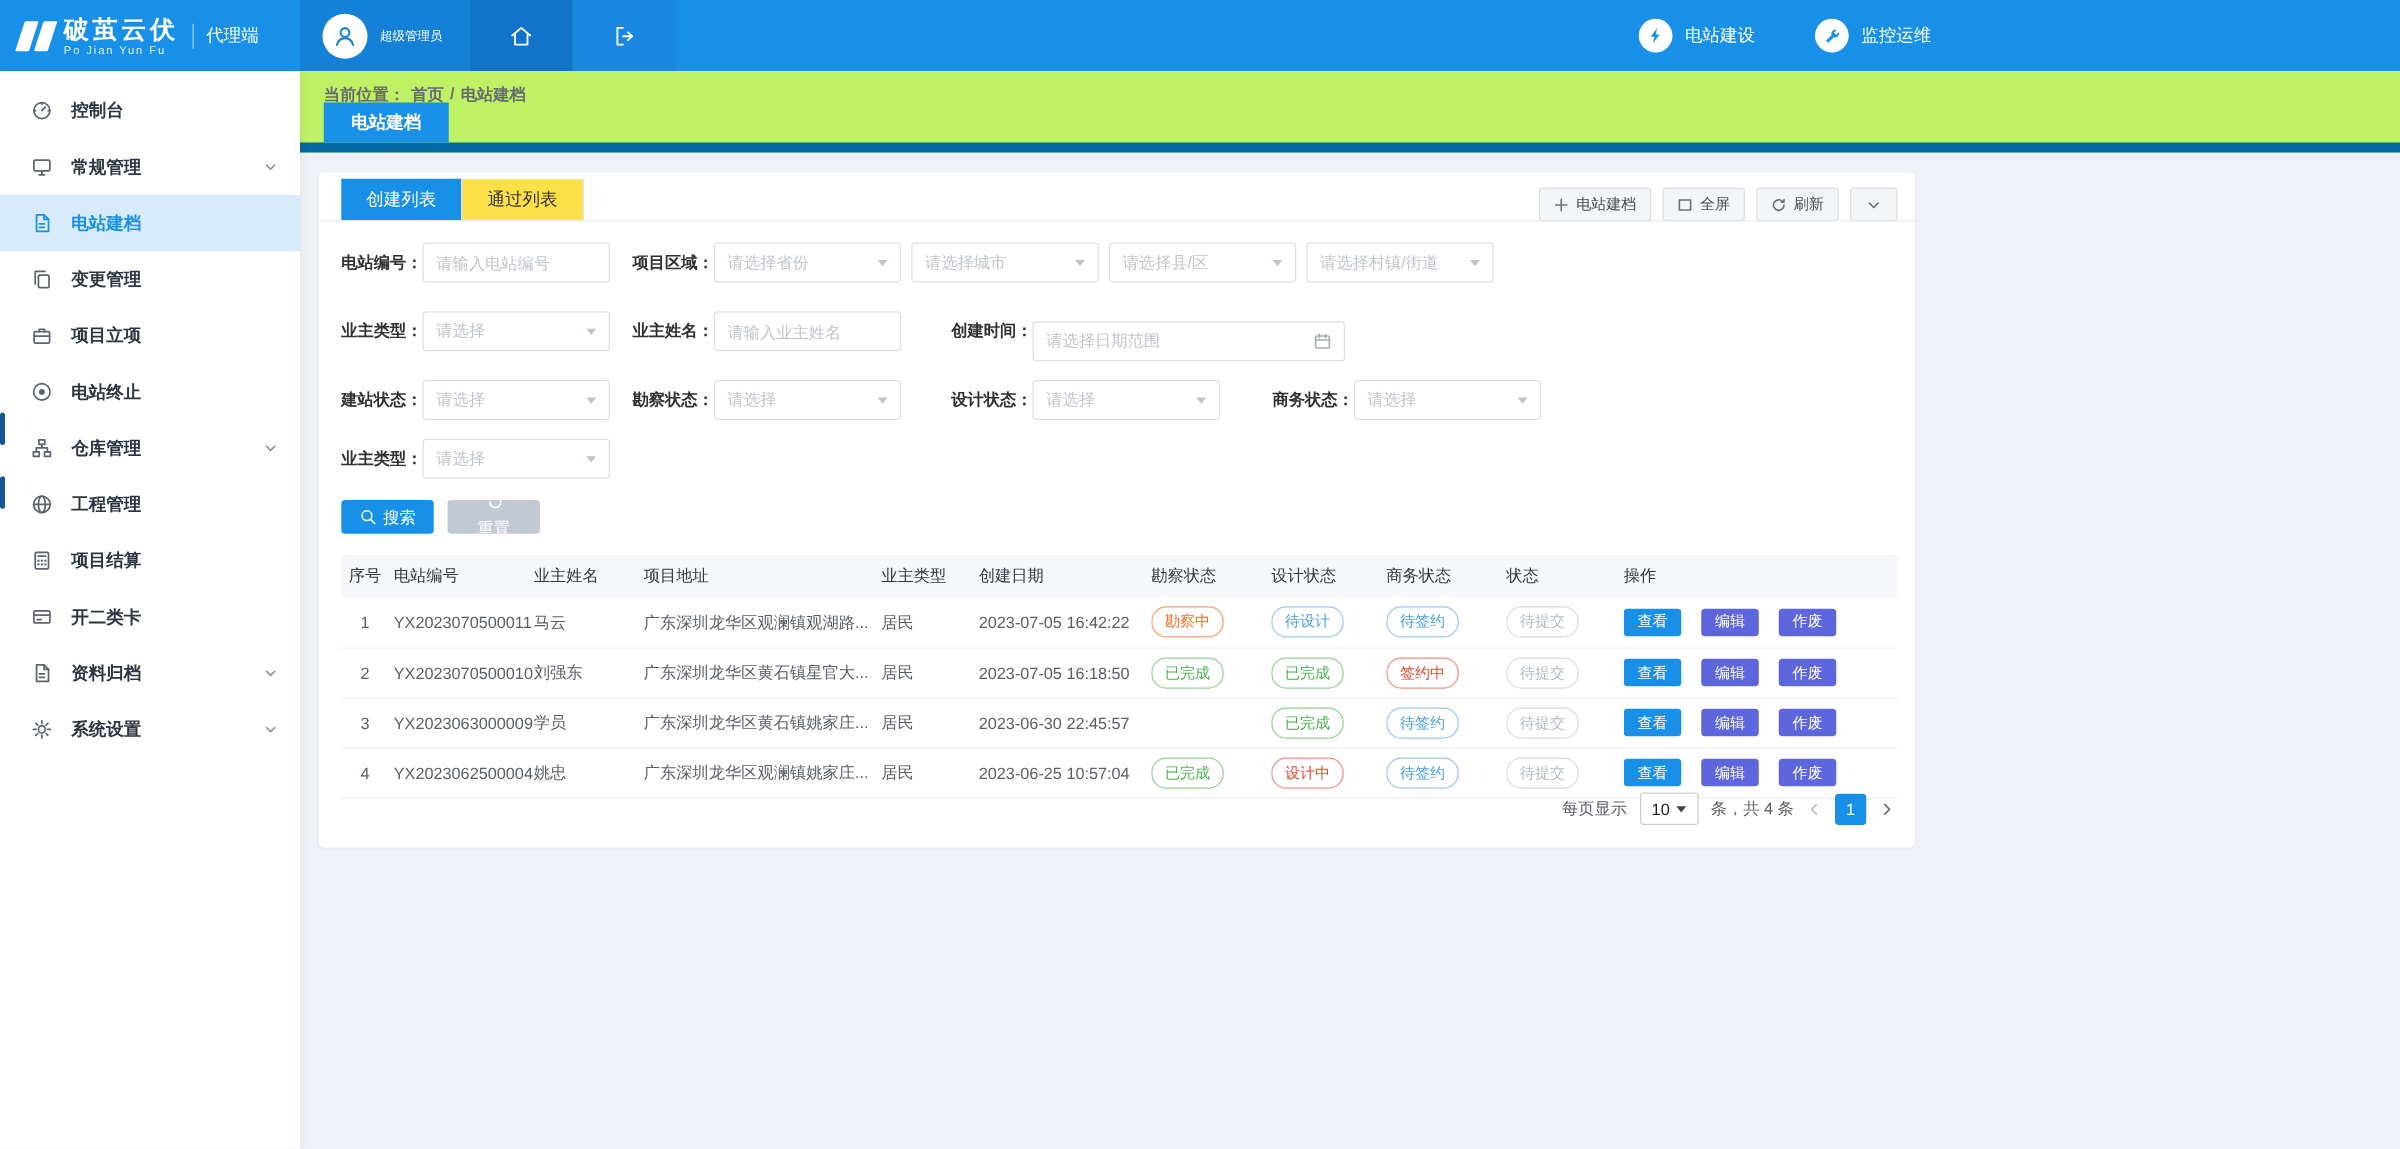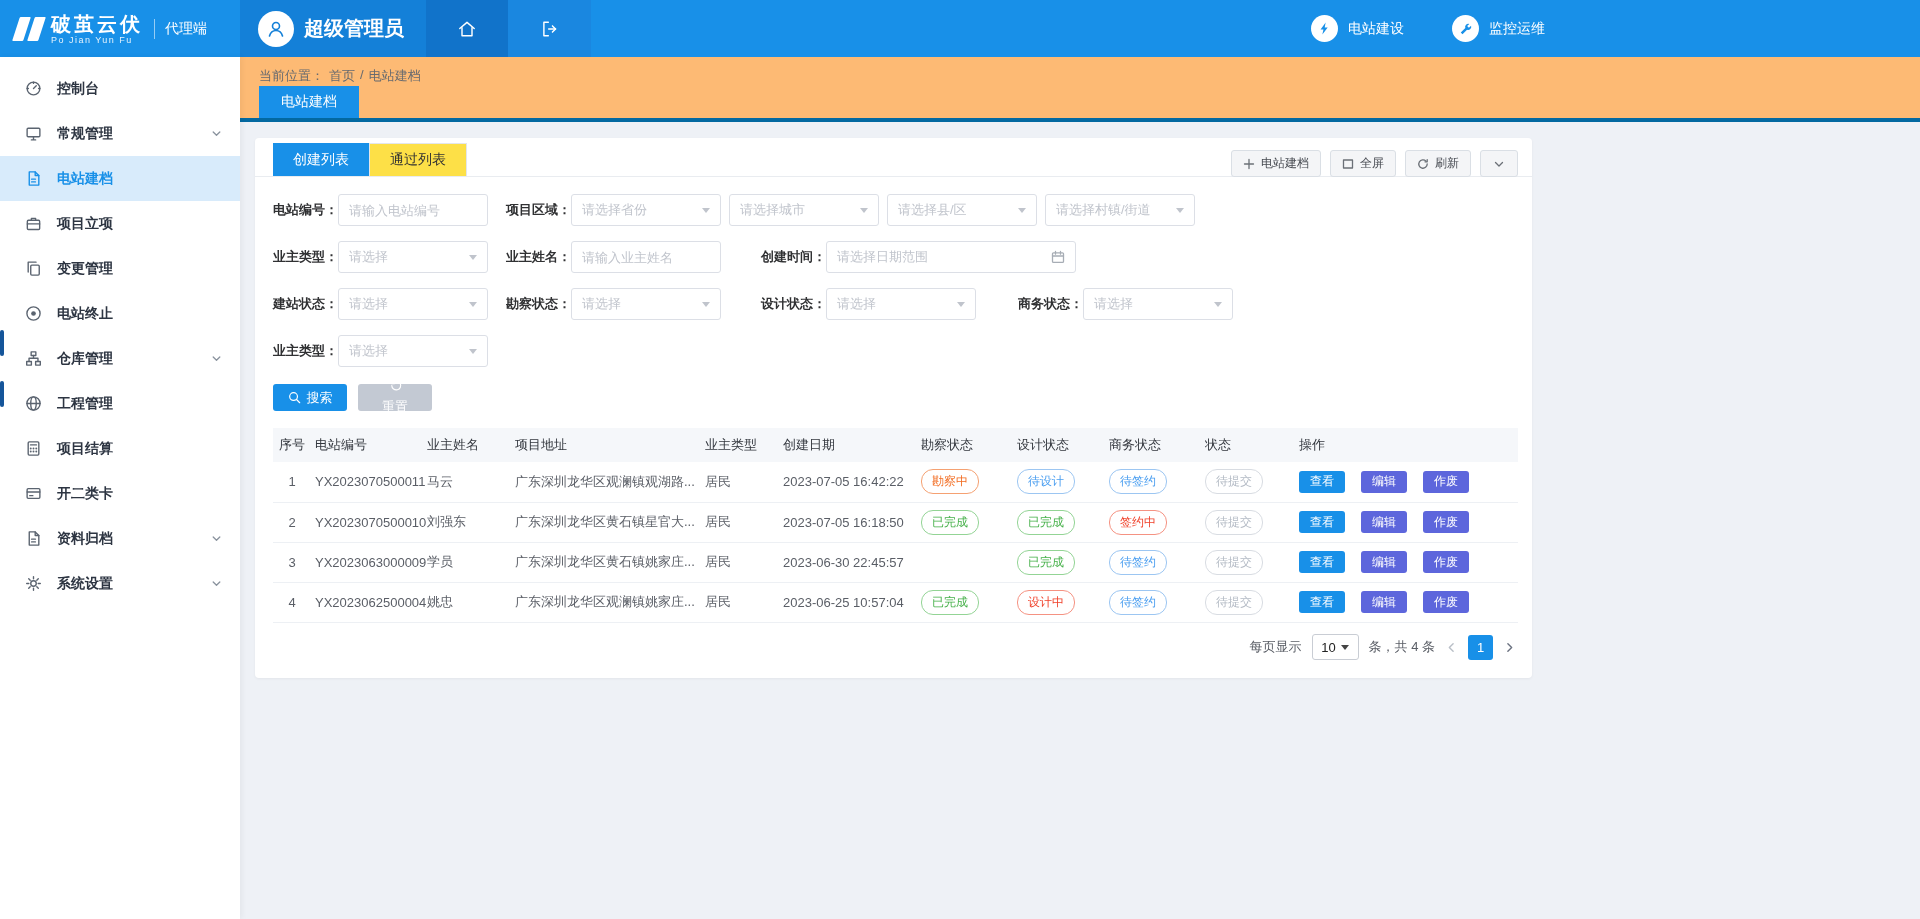--- a/index.html
+++ b/index.html
@@ -17,39 +17,39 @@
   .header { position:absolute; top:0; left:0; right:0; height:57px; background:#1890e8; display:flex; align-items:stretch; color:#fff; }
   .logo-block { width:240px; display:flex; align-items:center; padding-left:16px; gap:9px; }
   .logo-mark { display:flex; gap:4px; }
   .logo-mark span { width:11px; height:24px; background:#fff; transform:skewX(-18deg); border-radius:1px; }
   .logo-title { font-size:20px; font-weight:bold; letter-spacing:3px; line-height:1.1; }
   .logo-sub { font-size:9px; letter-spacing:1.5px; opacity:.88; }
   .portal { font-size:14px; padding-left:10px; border-left:1px solid rgba(255,255,255,.55); height:20px; display:flex; align-items:center; margin-left:2px; }
   .seg { display:flex; align-items:center; justify-content:center; cursor:pointer; }
   .seg-user { background:#1480d8; gap:10px; padding:0 22px 0 18px; }
   .avatar { width:36px; height:36px; border-radius:50%; background:#fff; color:#1480d8; display:flex; align-items:center; justify-content:center; }
-  .user-name { font-size:20px;font-weight:bold; }
+  .user-name { font-size:10px; }
   .seg-home { width:82px; background:#1173ca; }
   .seg-logout { width:83px; background:#1a87e0; }
   .nav-right { margin-left:auto; margin-right:375px; display:flex; align-items:center; gap:48px; }
   .nav-item { display:flex; align-items:center; gap:10px; font-size:14px; cursor:pointer; }
   .nav-icon { width:27px; height:27px; border-radius:50%; background:#fff; color:#1890e8; display:flex; align-items:center; justify-content:center; }
 
   
   .sidebar { position:absolute; top:57px; left:0; width:240px; bottom:0; background:#fff; box-shadow:2px 0 6px rgba(0,0,0,.05); padding-top:9px; z-index:2; }
   .side-item { height:45px; display:flex; align-items:center; padding:0 18px 0 25px; gap:15px; font-size:14px; font-weight:600; color:#2d3542; cursor:pointer; }
   .side-item .s-ico { color:#5b6470; display:flex; }
   .side-item.active { background:#d8ebfb; color:#1890e8; }
   .side-item.active .s-ico { color:#1890e8; }
   .side-chevron { margin-left:auto; color:#8a939e; display:flex; }
   .edge-mark { position:absolute; left:0; width:4px; background:#15559a; border-radius:2px; }
 
   
   .main { position:absolute; left:240px; top:57px; right:0; bottom:0; background:#eef1f6; }
-  .topbar { background:#fdba74; height:65px; border-bottom:4px solid #0369a1; position:relative; }
+  .topbar { background:#bef264; height:65px; border-bottom:8px solid #0369a1; position:relative;font-weight:bold; }
   .breadcrumb { padding:10px 0 0 19px; font-size:13px; color:#676a6f; display:flex; gap:5px; }
   .breadcrumb .bc-home { cursor:pointer; }
   .page-tab { position:absolute; left:19px; bottom:0; height:32px; padding:0 22px; background:#1890e8; color:#fff; font-size:14px; display:flex; align-items:center; justify-content:center; }
 
   .card { position:relative; margin:16px 0 0 15px; width:1277px; height:540px; background:#fff; border-radius:4px; box-shadow:0 1px 3px rgba(0,0,0,.05); }
   .card-tabs { padding:5px 14px 0 18px; border-bottom:1px solid #e9ecf0; display:flex; }
   .ctab { height:33px; padding:0 20px; display:flex; align-items:center; font-size:14px; cursor:pointer; }
   .ctab.active { background:#1890e8; color:#fff; }
   .ctab.inactive { background:#fde047; color:#333; border:1px solid #e3e6ea; border-bottom:none; }
   .card-toolbar { position:absolute; top:12px; right:14px; display:flex; gap:9px; }
@@ -57,21 +57,21 @@
   .tbtn .t-ico { color:#6b7077; display:flex; }
   .tbtn.icon-only { width:38px; justify-content:center; padding:0; }
 
   
   .filters { padding:17px 0 0 18px; }
   .frow { display:flex; align-items:center; margin-bottom:15px; }
   .flabel { min-width:60px; text-align:right; font-size:13px; font-weight:bold; color:#303133; white-space:nowrap; flex:none; }
   .f-input { width:150px; height:32px; border:1px solid #dcdfe6; border-radius:3px; padding:0 10px; font-size:13px; color:#333; outline:none; font-family:inherit; }
   .f-input::placeholder { color:#c0c4cc; }
   .f-select { width:150px; height:32px; border:1px solid #dcdfe6; border-radius:3px; background:#fff; display:flex; align-items:center; justify-content:space-between; padding:0 10px; font-size:13px; color:#c0c4cc; cursor:pointer; }
-  .f-date { width:250px; height:32px; border:1px solid #dcdfe6; border-radius:3px; background:#fff; display:flex; align-items:center; justify-content:space-between; padding:0 10px; font-size:13px; color:#c0c4cc; cursor:pointer; }
+  .f-date { width:250px; height:32px; border:1px solid #dcdfe6; border-radius:3px; background:#fff; display:flex; align-items:center; justify-content:space-between; padding:0 10px; font-size:13px; color:#c0c4cc; cursor:pointer;margin-top:16px; }
   .f-date .d-ico { color:#a7adb5; display:flex; }
   .caret { width:0; height:0; border-left:4.5px solid transparent; border-right:4.5px solid transparent; border-top:5.5px solid #c0c4cc; }
   .g2 { margin-left:18px; } .g3 { margin-left:40px; } .g4 { margin-left:42px; } .ml8 { margin-left:8px; }
 
   .actions-row { display:flex; gap:11px; padding:2px 0 0 18px; }
   .btn-search { width:74px; height:27px; background:#1890e8; border:none; color:#fff; border-radius:3px; font-size:13px; display:flex; align-items:center; justify-content:center; gap:6px; cursor:pointer; font-family:inherit; }
   .btn-reset { width:74px; height:27px; background:#c3c9d3; border:none; color:#fff; border-radius:3px; font-size:13px; display:flex; align-items:center; justify-content:center; gap:6px; cursor:pointer; font-family:inherit;flex-direction:column; }
 
   
   .table-wrap { padding:17px 14px 0 18px; }
@@ -194,35 +194,35 @@
           <path d="M4 1.8h5.6L13 5.2v9H4z"></path>
           <path d="M9.6 1.8v3.4H13"></path>
           <path d="M6.2 8.6h3.6M6.2 11.2h3.6"></path>
         </svg>
       </span>
     <span>电站建档</span>
   </div>
   <div class="side-item">
     <span class="s-ico">
         <svg class="ic" width="17" height="17" viewBox="0 0 16 16">
+          <rect x="5.4" y="4.8" width="8" height="9.4" rx="1"></rect>
+          <path d="M3 11.4V2h7.4"></path>
+        </svg>
+      </span>
+    <span>变更管理</span>
+  </div>
+  <div class="side-item">
+    <span class="s-ico">
+        <svg class="ic" width="17" height="17" viewBox="0 0 16 16">
           <rect x="2.2" y="5" width="11.6" height="8.6" rx="1"></rect>
           <path d="M6 5V3.2h4V5"></path>
           <path d="M2.2 8.4h11.6"></path>
         </svg>
       </span>
     <span>项目立项</span>
-  </div>
-  <div class="side-item">
-    <span class="s-ico">
-        <svg class="ic" width="17" height="17" viewBox="0 0 16 16">
-          <rect x="5.4" y="4.8" width="8" height="9.4" rx="1"></rect>
-          <path d="M3 11.4V2h7.4"></path>
-        </svg>
-      </span>
-    <span>变更管理</span>
   </div>
   <div class="side-item">
     <span class="s-ico">
         <svg class="ic" width="17" height="17" viewBox="0 0 16 16">
           <circle cx="8" cy="8" r="6.2"></circle>
           <circle cx="8" cy="8" r="2.2" fill="currentColor" stroke="none"></circle>
         </svg>
       </span>
     <span>电站终止</span>
   </div>

